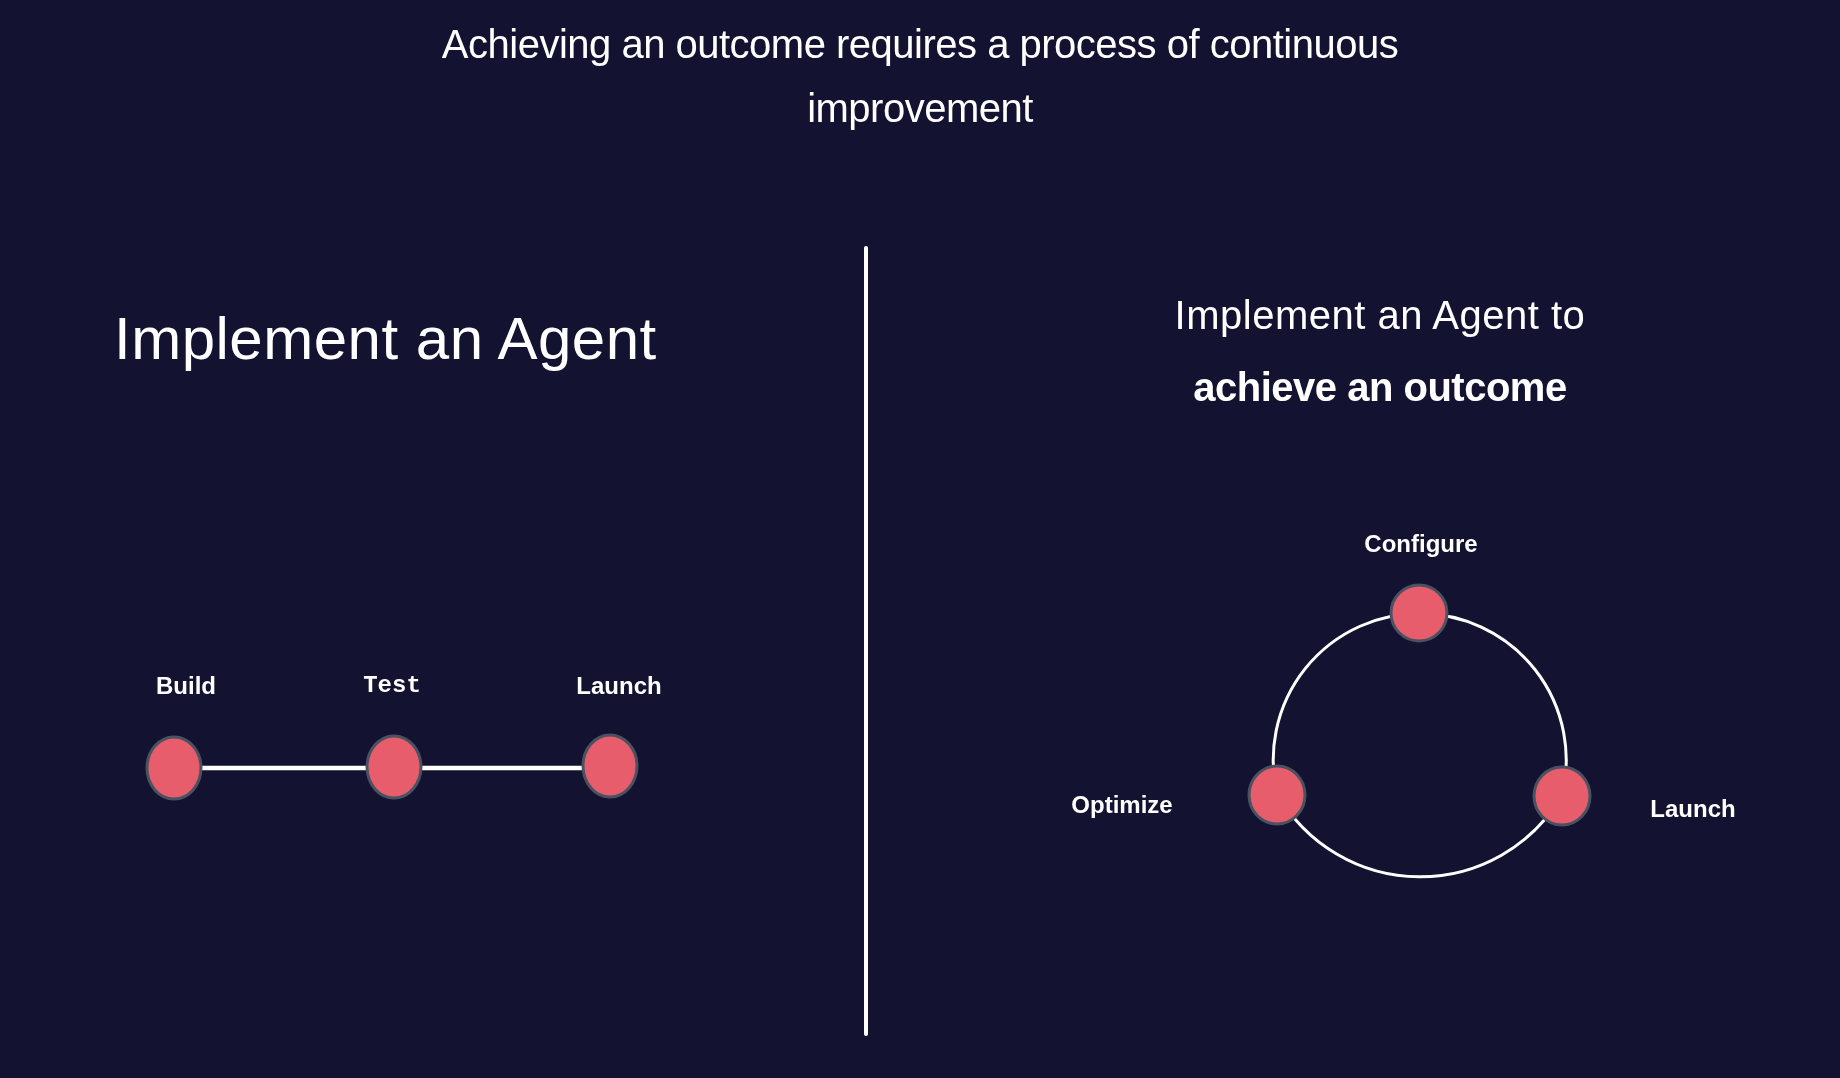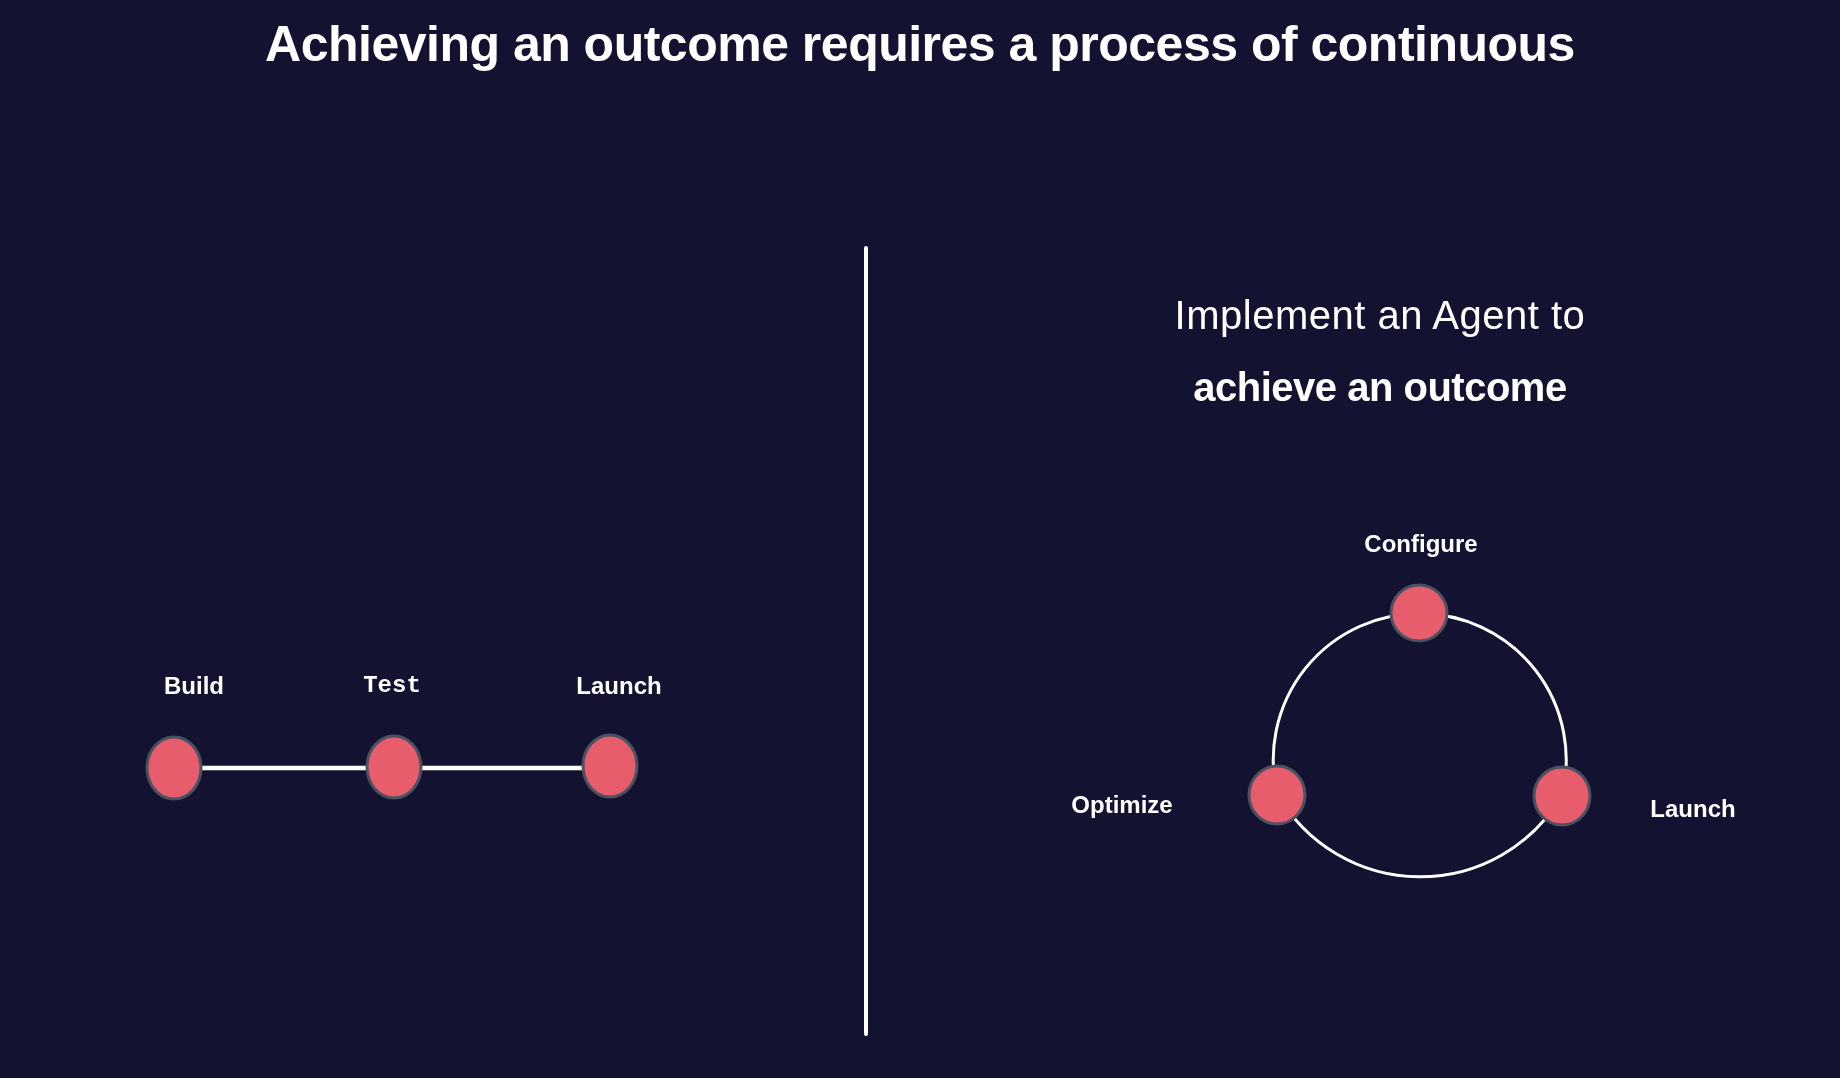--- a/index.html
+++ b/index.html
@@ -16,21 +16,21 @@
     font-family:"Liberation Sans", sans-serif;
     color:var(--text);
     overflow:hidden;
     position:relative;
   }
   .slide{position:absolute;inset:0;}
 
   .title{
     position:absolute;top:12px;left:0;width:100%;
     text-align:center;
-    font-size:50px;font-weight:700;line-height:64px;
+    font-size:40px;font-weight:400;line-height:64px;
     letter-spacing:-0.5px;
   }
 
   .divider{
     position:absolute;left:864px;top:246px;width:4px;height:790px;
     background:var(--line);border-radius:2px;
   }
 
   .left-heading{
     position:absolute;left:114px;top:307px;
@@ -44,43 +44,45 @@
   }
   .right-heading .line1{font-weight:300;letter-spacing:0.5px;white-space:nowrap;}
   .right-heading .line2{font-weight:800;letter-spacing:-0.5px;white-space:nowrap;margin-top:8px;}
 
   .node-label{
     position:absolute;
     font-size:24px;font-weight:800;line-height:40px;
     white-space:nowrap;
     transform:translateX(-50%);
   }
-  .lbl-build{left:186px;top:666px;margin-left:8px;}
+  .lbl-build{left:186px;top:666px;}
   .lbl-test{left:392px;top:666px;font-family:Liberation Mono, monospace;}
   .lbl-launch-left{left:619px;top:666px;}
   .lbl-configure{left:1421px;top:524px;}
   .lbl-optimize{left:1122px;top:785px;text-align:center;}
   .lbl-launch-right{left:1693px;top:789px;}
 
   svg.diagram-layer{position:absolute;inset:0;width:1840px;height:1078px;}
   .connector{stroke:var(--line);stroke-width:4.5;fill:none;}
   .loop{stroke:var(--line);stroke-width:3;fill:none;}
   .node{fill:var(--node-fill);stroke:var(--node-border);stroke-width:3;}
 </style>
 </head>
 <body>
 
 <div class="slide">
 
   <div class="title">
     <div>Achieving an outcome requires a process of continuous</div>
+    <div>improvement</div>
   </div>
 
   <div class="divider"></div>
 
+  <div class="left-heading">Implement an Agent</div>
 
   <div class="right-heading">
     <div class="line1">Implement an Agent to</div>
     <div class="line2">achieve an outcome</div>
   </div>
 
   <svg class="diagram-layer" viewBox="0 0 1840 1078">
 
     <line class="connector" x1="174" y1="768" x2="610" y2="768"></line>
     <ellipse class="node" cx="174" cy="768" rx="27" ry="31"></ellipse>

